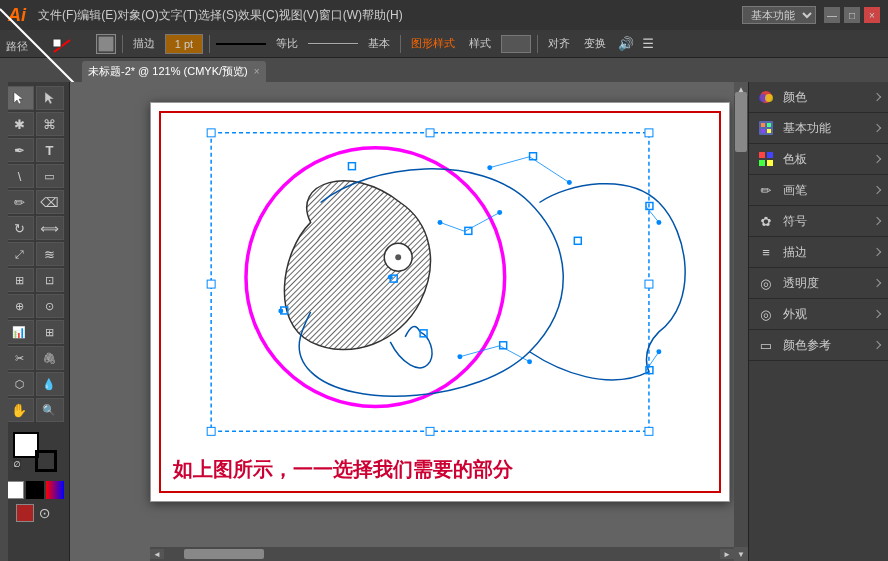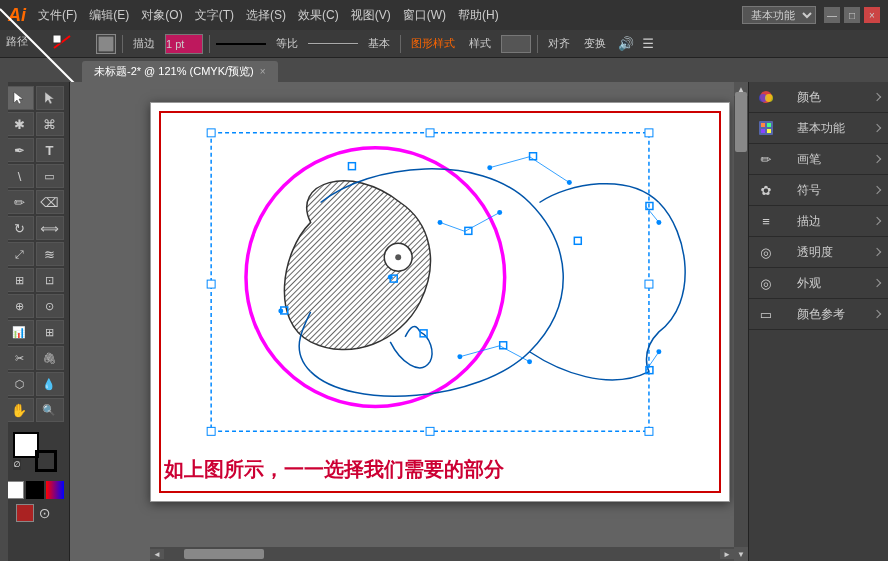--- a/index.html
+++ b/index.html
@@ -1,34 +1,34 @@
 <!DOCTYPE html>
 <html><head>
   <meta charset="utf-8">
   <style>
     * { margin: 0; padding: 0; box-sizing: border-box; }
     body { width: 888px; height: 561px; overflow: hidden; font-family: 'SimSun', 'Microsoft YaHei', sans-serif; font-size: 12px; background: #555; }
 
     
     #titlebar { display: flex; align-items: center; background: #333; height: 30px; color: #ccc; padding: 0 8px; justify-content: space-between; }
     #titlebar .logo { color: #FF6A00; font-weight: bold; font-size: 18px; font-style: italic; }
-    #titlebar .menus { display: flex; gap: 12px; font-size: 12px; color: #ccc; }
+    #titlebar .menus { display: flex; gap: 0; font-size: 12px; color: #ccc; }
     #titlebar .winbtn { width: 16px; height: 16px; background: #666; display: flex; align-items: center; justify-content: center; font-size: 10px; color: #ccc; cursor: pointer; }
     #titlebar .mode-select { background: #555; color: #ccc; border: 1px solid #777; font-size: 11px; padding: 1px 4px; }
 
     
     #toolbar { display: flex; align-items: center; background: #3a3a3a; height: 28px; padding: 0 6px; gap: 6px; border-bottom: 1px solid #222; }
     #toolbar .tb-item { color: #ccc; font-size: 11px; cursor: pointer; padding: 2px 4px; display: flex; align-items: center; gap: 3px; }
     #toolbar .tb-sep { width: 1px; height: 18px; background: #666; }
-    #toolbar input[type=text] { background: #be185d; color: #ccc; border: 1px solid #777; font-size: 11px; height: 20px; width: 40px; text-align: left; }
+    #toolbar input[type=text] { background: #a16207; color: #ccc; border: 1px solid #777; font-size: 11px; height: 20px; width: 40px; text-align: center; }
     .stroke-preview { width: 60px; height: 3px; background: #000; display: inline-block; vertical-align: middle; }
 
     
     #tabbar { background: #4a4a4a; height: 24px; display: flex; align-items: flex-end; padding-left: 82px; }
-    #tabbar .tab { background: #5a5a5a; color: #ddd; font-size: 11px; padding: 3px 12px; border-top-left-radius: 3px; border-top-right-radius: 3px; display: flex; align-items: center; gap: 6px; cursor: pointer; }
+    #tabbar .tab { background: #5a5a5a; color: #ddd; font-size: 11px; padding: 3px 6px; border-top-left-radius: 3px; border-top-right-radius: 3px; display: flex; align-items: center; gap: 6px; cursor: pointer; }
     #tabbar .tab.active { background: #636363; color: #fff; }
     #tabbar .tab-close { font-size: 10px; color: #aaa; cursor: pointer; }
 
     
     #main { display: flex; height: calc(561px - 30px - 28px - 24px); }
 
     
     #left-toolbar { width: 70px; background: #3a3a3a; display: flex; flex-direction: column; align-items: center; padding: 4px 0; gap: 2px; border-right: 1px solid #222; }
     .tool-row { display: flex; gap: 2px; }
     .tool-btn { width: 28px; height: 24px; background: #4a4a4a; display: flex; align-items: center; justify-content: center; cursor: pointer; font-size: 11px; color: #ccc; border: 1px solid #555; position: relative; }
@@ -50,28 +50,28 @@
     #doc-canvas { background: white; position: absolute; left: 80px; top: 20px; width: 580px; height: 400px; box-shadow: 0 2px 10px rgba(0,0,0,0.5); border: 1px solid #999; }
 
     
     #doc-inner { position: absolute; top: 8px; left: 8px; right: 8px; bottom: 8px; border: 2px solid #cc0000; }
 
     
     #caption { position: absolute; bottom: 20px; left: 80px; color: #cc0033; font-size: 22px; font-weight: bold; }
 
     
     #right-panel { width: 140px; background: #3d3d3d; border-left: 1px solid #222; display: flex; flex-direction: column; }
-    .panel-item { display: flex; align-items: center; gap: 22px; padding: 6px 8px; border-bottom: 1px solid #2a2a2a; cursor: pointer; color: #ccc; font-size: 12px; }
+    .panel-item { display: flex; align-items: center; gap: 8px; padding: 6px 8px; border-bottom: 1px solid #2a2a2a; cursor: pointer; color: #ccc; font-size: 12px; }
     .panel-icon { width: 18px; height: 18px; display: flex; align-items: center; justify-content: center; font-size: 13px; }
     .panel-expand { width: 6px; height: 6px; border-right: 1px solid #999; border-bottom: 1px solid #999; transform: rotate(-45deg); margin-left: auto; }
 
     
     #svg-overlay { position: absolute; top: 0; left: 0; width: 100%; height: 100%; pointer-events: none; }
 
-    #toolbar-path { display: flex; align-items: flex-start; gap: 24px; }
+    #toolbar-path { display: flex; align-items: flex-end; gap: 24px; }
     .path-label { color: #ccc; font-size: 11px; }
 
     
     #bottom-scroll { position: absolute; bottom: 0; left: 80px; right: 14px; height: 14px; background: #4a4a4a; display: flex; align-items: center; }
     #h-scroll-thumb { width: 80px; height: 10px; background: #888; margin-left: 20px; border-radius: 2px; }
   </style>
 </head>
 <body>
 
 <div id="titlebar">
@@ -299,21 +299,21 @@
         <circle cx="350" cy="110" r="2.5" fill="#0088FF"></circle>
         <circle cx="290" cy="120" r="2.5" fill="#0088FF"></circle>
         <circle cx="380" cy="260" r="2.5" fill="#0088FF"></circle>
         <circle cx="310" cy="255" r="2.5" fill="#0088FF"></circle>
         <circle cx="510" cy="120" r="2.5" fill="#0088FF"></circle>
         <circle cx="510" cy="250" r="2.5" fill="#0088FF"></circle>
         <circle cx="240" cy="175" r="2.5" fill="#0088FF"></circle>
         <circle cx="130" cy="209" r="2.5" fill="#0088FF"></circle>
       </svg>
 
-      <div id="caption" style="position:absolute;bottom:18px;left:13px;color:#CC0033;font-size:20px;font-weight:bold;font-family:'Microsoft YaHei',sans-serif;white-space:nowrap;">如上图所示，一一选择我们需要的部分</div>
+      <div id="caption" style="position:absolute;bottom:18px;left:22px;color:#CC0033;font-size:20px;font-weight:bold;font-family:'Microsoft YaHei',sans-serif;white-space:nowrap;">如上图所示，一一选择我们需要的部分</div>
     </div>
 
     <div id="canvas-scroll">
       <div id="scroll-up">▲</div>
       <div id="scroll-track">
         <div id="scroll-thumb"></div>
       </div>
       <div id="scroll-down">▼</div>
     </div>
 
@@ -345,20 +345,32 @@
           <rect x="3" y="3" width="4" height="4" fill="#FF8844"></rect>
           <rect x="9" y="3" width="4" height="4" fill="#44FF88"></rect>
           <rect x="3" y="9" width="4" height="4" fill="#8844FF"></rect>
           <rect x="9" y="9" width="4" height="4" fill="#FFFF44"></rect>
         </svg>
       </div>
       <span>基本功能</span>
       <div class="panel-expand"></div>
     </div>
     <div class="panel-item">
+      <div class="panel-icon">
+        <svg width="16" height="16" viewBox="0 0 16 16">
+          <rect x="1" y="1" width="6" height="6" fill="#FF4444"></rect>
+          <rect x="9" y="1" width="6" height="6" fill="#4444FF"></rect>
+          <rect x="1" y="9" width="6" height="6" fill="#44FF44"></rect>
+          <rect x="9" y="9" width="6" height="6" fill="#FFFF44"></rect>
+        </svg>
+      </div>
+      <span>色板</span>
+      <div class="panel-expand"></div>
+    </div>
+    <div class="panel-item">
       <div class="panel-icon">✏</div>
       <span>画笔</span>
       <div class="panel-expand"></div>
     </div>
     <div class="panel-item">
       <div class="panel-icon">✿</div>
       <span>符号</span>
       <div class="panel-expand"></div>
     </div>
     <div class="panel-item">

